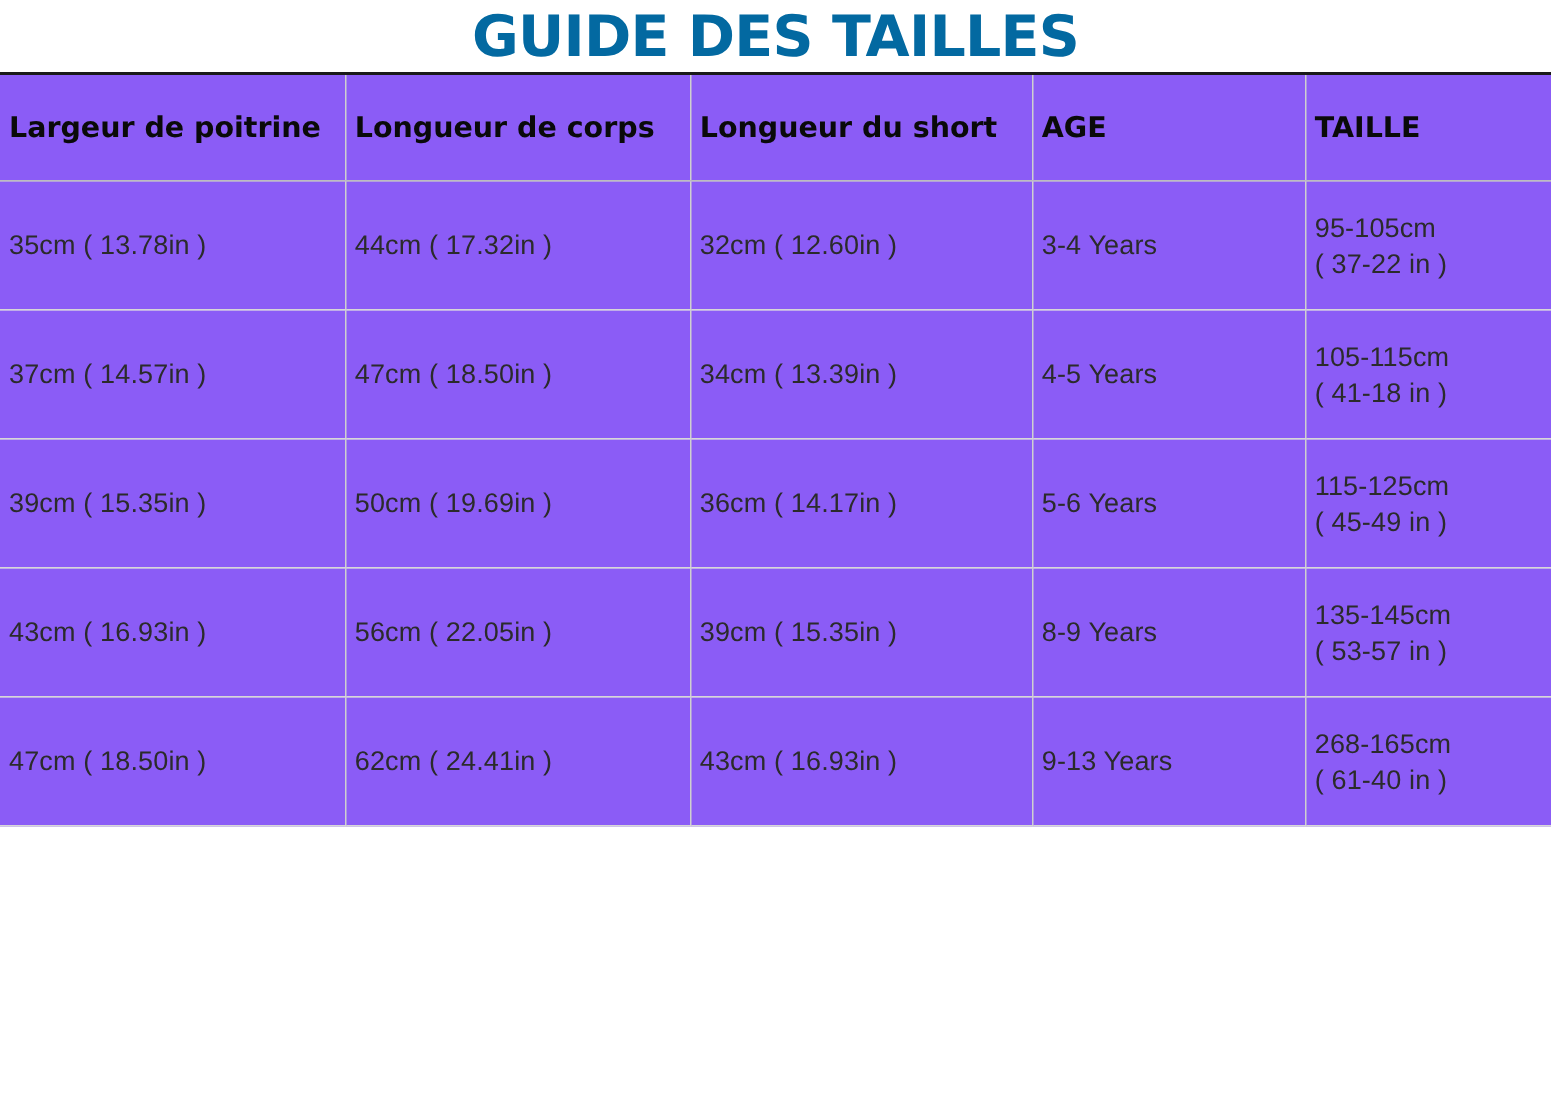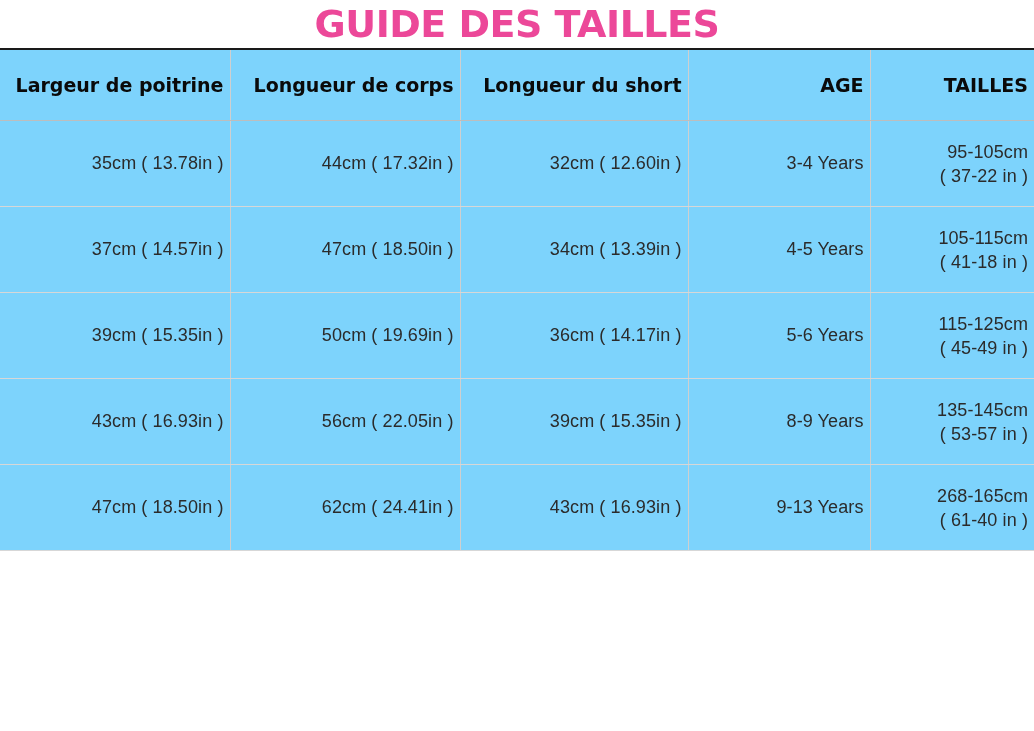--- a/index.html
+++ b/index.html
@@ -22,39 +22,39 @@
   }
   .title {
     text-align: center;
     font-family: "DejaVu Sans", sans-serif;
     font-weight: bold;
     font-size: 38px;
     letter-spacing: -0.5px;
     line-height: 44px;
     padding-top: 2px;
     padding-bottom: 2px;
-    color: #ec4899;
+    color: #0369a1;
   }
   .table-wrap {
     width: 1034px;
     border-top: 2px solid #1a1a1a;
     box-sizing: border-box;
   }
   table.size-table {
     width: 1034px;
     border-collapse: collapse;
     table-layout: fixed;
   }
   table.size-table th,
   table.size-table td {
     border-right: 1px solid #cfcfcf;
     border-bottom: 1px solid #d7d7d7;
-    text-align: right;
+    text-align: left;
     vertical-align: middle;
-    background: #7dd3fc;
+    background: #8b5cf6;
   }
   table.size-table th:last-child,
   table.size-table td:last-child {
     border-right: none;
   }
   table.size-table thead th {
     font-family: "DejaVu Sans", sans-serif;
     font-weight: bold;
     font-size: 19px;
     color: #0a0a0a;
@@ -97,21 +97,21 @@
           <col class="col-3">
           <col class="col-4">
           <col class="col-5">
       </colgroup>
       <thead>
         <tr>
           <th>Largeur de poitrine</th>
           <th>Longueur de corps</th>
           <th>Longueur du short</th>
           <th>AGE</th>
-          <th>TAILLES</th>
+          <th>TAILLE</th>
         </tr>
       </thead>
       <tbody>
         <tr>
           <td>35cm ( 13.78in )</td>
           <td>44cm ( 17.32in )</td>
           <td>32cm ( 12.60in )</td>
           <td>3-4 Years</td>
           <td class="size-cell">
             <span>95-105cm</span>

